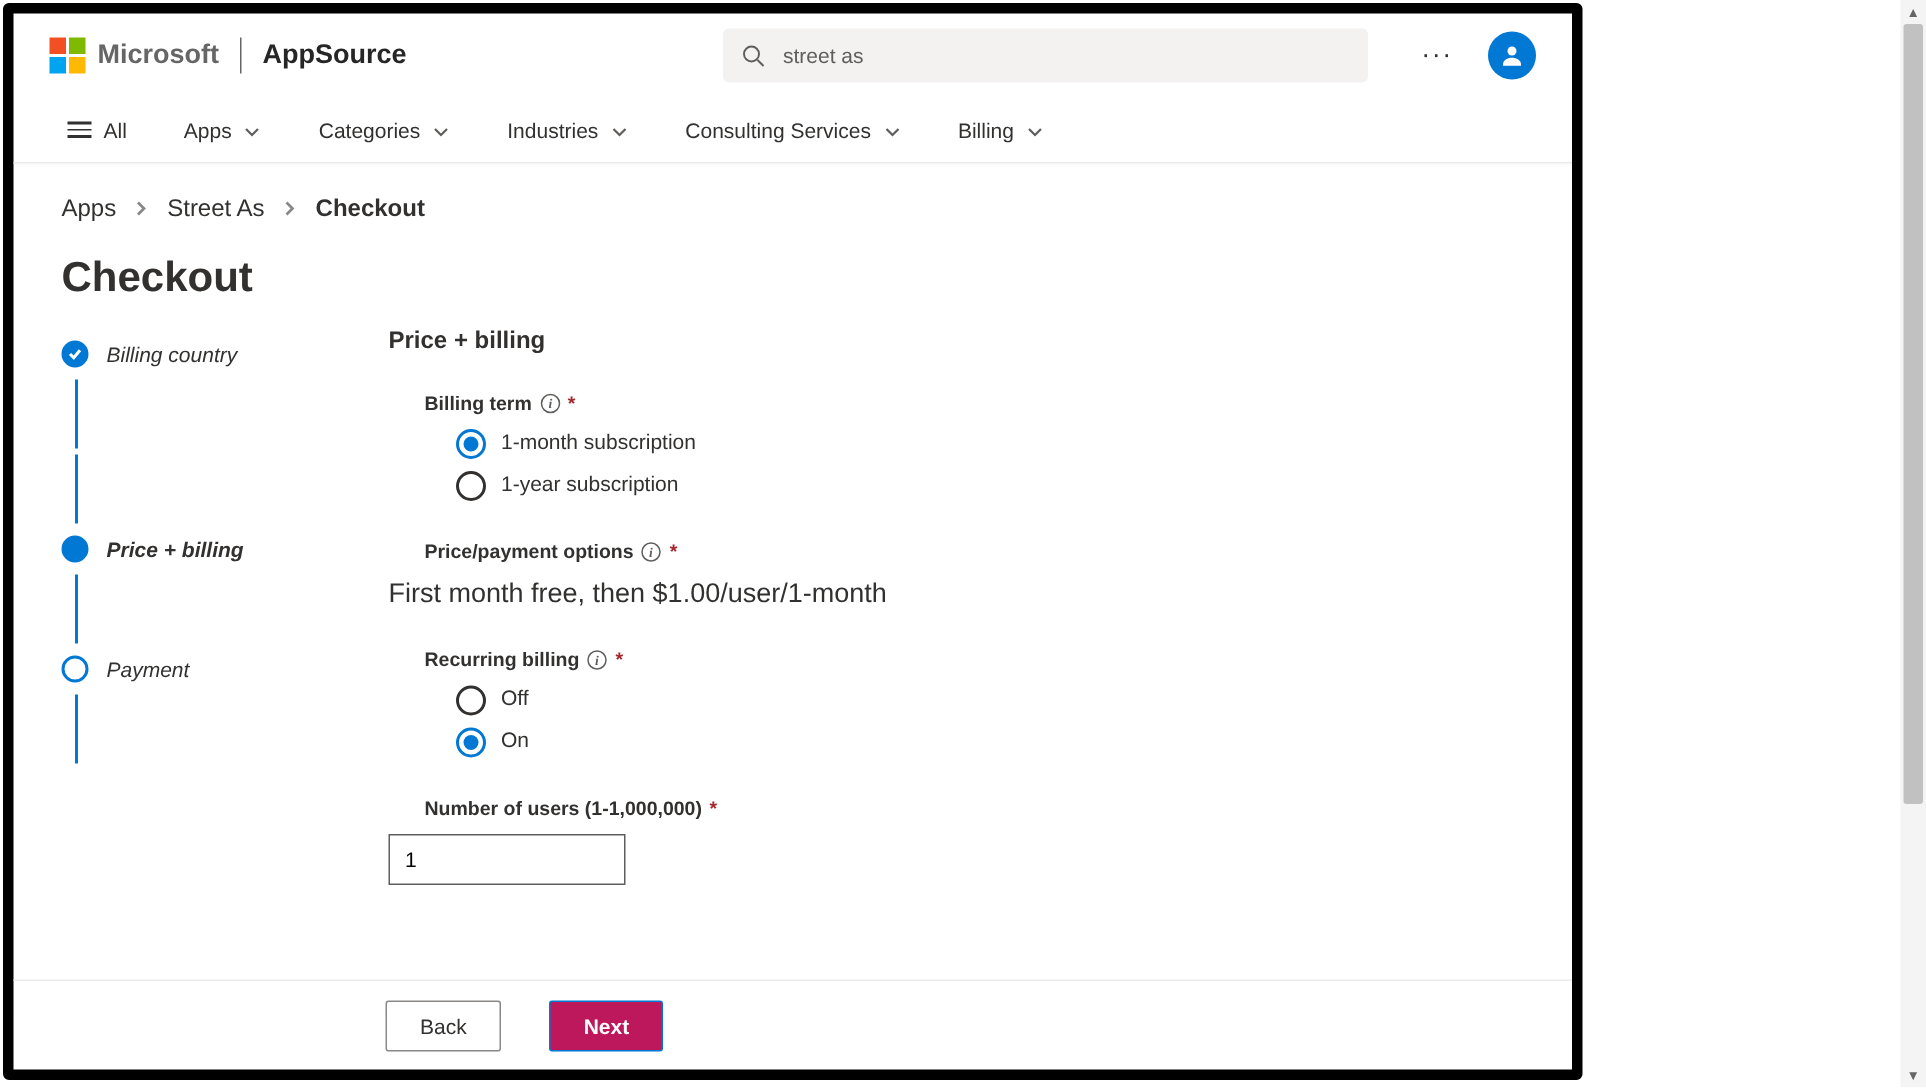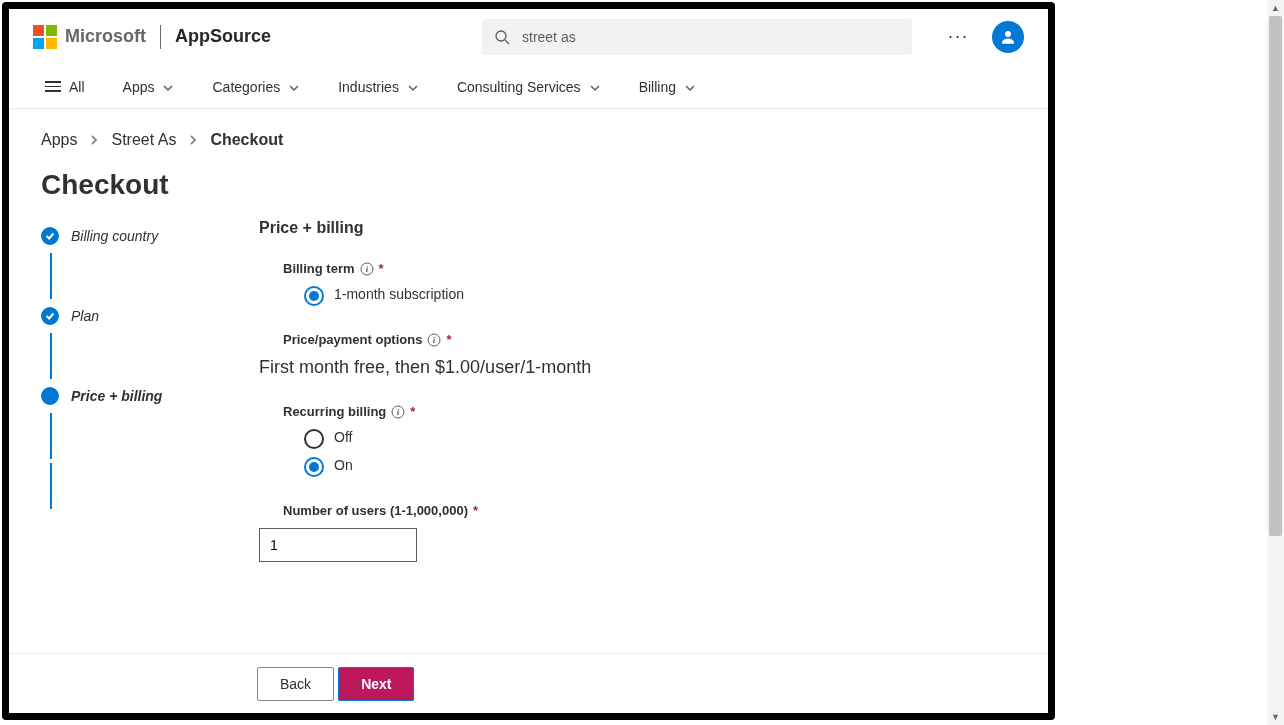--- a/index.html
+++ b/index.html
@@ -172,21 +172,21 @@
     font-size:14px;
   }
   .block { margin-bottom:26px; }
 
   
   .footer {
     border-top:1px solid #edebe9;
     height:60px;
     display:flex; align-items:center;
     padding: 0 0 0 248px;
-    gap:4px;
+    gap:32px;
   }
   .btn {
     height:34px; padding:0 22px;
     border-radius:2px; font-size:14px; cursor:pointer;
     display:flex; align-items:center; justify-content:center;
   }
   .btn-sec { background:#fff; border:1px solid #8a8886; }
   .btn-pri { background:#be185d; border:1px solid #0078d4; color:#fff; font-weight:600; }
 </style>
 </head>
@@ -283,53 +283,53 @@
       <div class="stepper">
         <div class="step clickable">
           <span class="step-dot check">
               <svg viewBox="0 0 12 12">
                 <polyline points="2,6 5,9 10,3"></polyline>
               </svg>
             </span>
           <span class="step-label">Billing country</span>
         </div>
         <div class="step-line"></div>
-        <div class="step clickable">
-          <span class="step-dot check">
-              <svg viewBox="0 0 12 12">
-                <polyline points="2,6 5,9 10,3"></polyline>
-              </svg>
-            </span>
-          <span class="step-label">Plan</span>
-        </div>
         <div class="step-line"></div>
         <div class="step">
           <span class="step-dot filled"></span>
           <span class="step-label bold">Price + billing</span>
         </div>
         <div class="step-line"></div>
+        <div class="step">
+          <span class="step-dot open"></span>
+          <span class="step-label">Payment</span>
+        </div>
         <div class="step-line"></div>
       </div>
 
       <div class="form-area">
         <div class="section-h">Price + billing</div>
 
         <div class="block">
           <div class="field-label">
             <span>Billing term</span>
             <svg class="info-icon" viewBox="0 0 14 14">
                 <circle cx="7" cy="7" r="6"></circle>
                 <text x="7" y="10" text-anchor="middle">i</text>
               </svg>
             <span class="req">*</span>
           </div>
           <div class="radio-row">
             <span class="radio sel"></span>
             <span class="radio-label">1-month subscription</span>
           </div>
+          <div class="radio-row">
+            <span class="radio"></span>
+            <span class="radio-label">1-year subscription</span>
+          </div>
         </div>
 
         <div class="block">
           <div class="field-label">
             <span>Price/payment options</span>
             <svg class="info-icon" viewBox="0 0 14 14">
                 <circle cx="7" cy="7" r="6"></circle>
                 <text x="7" y="10" text-anchor="middle">i</text>
               </svg>
             <span class="req">*</span>

